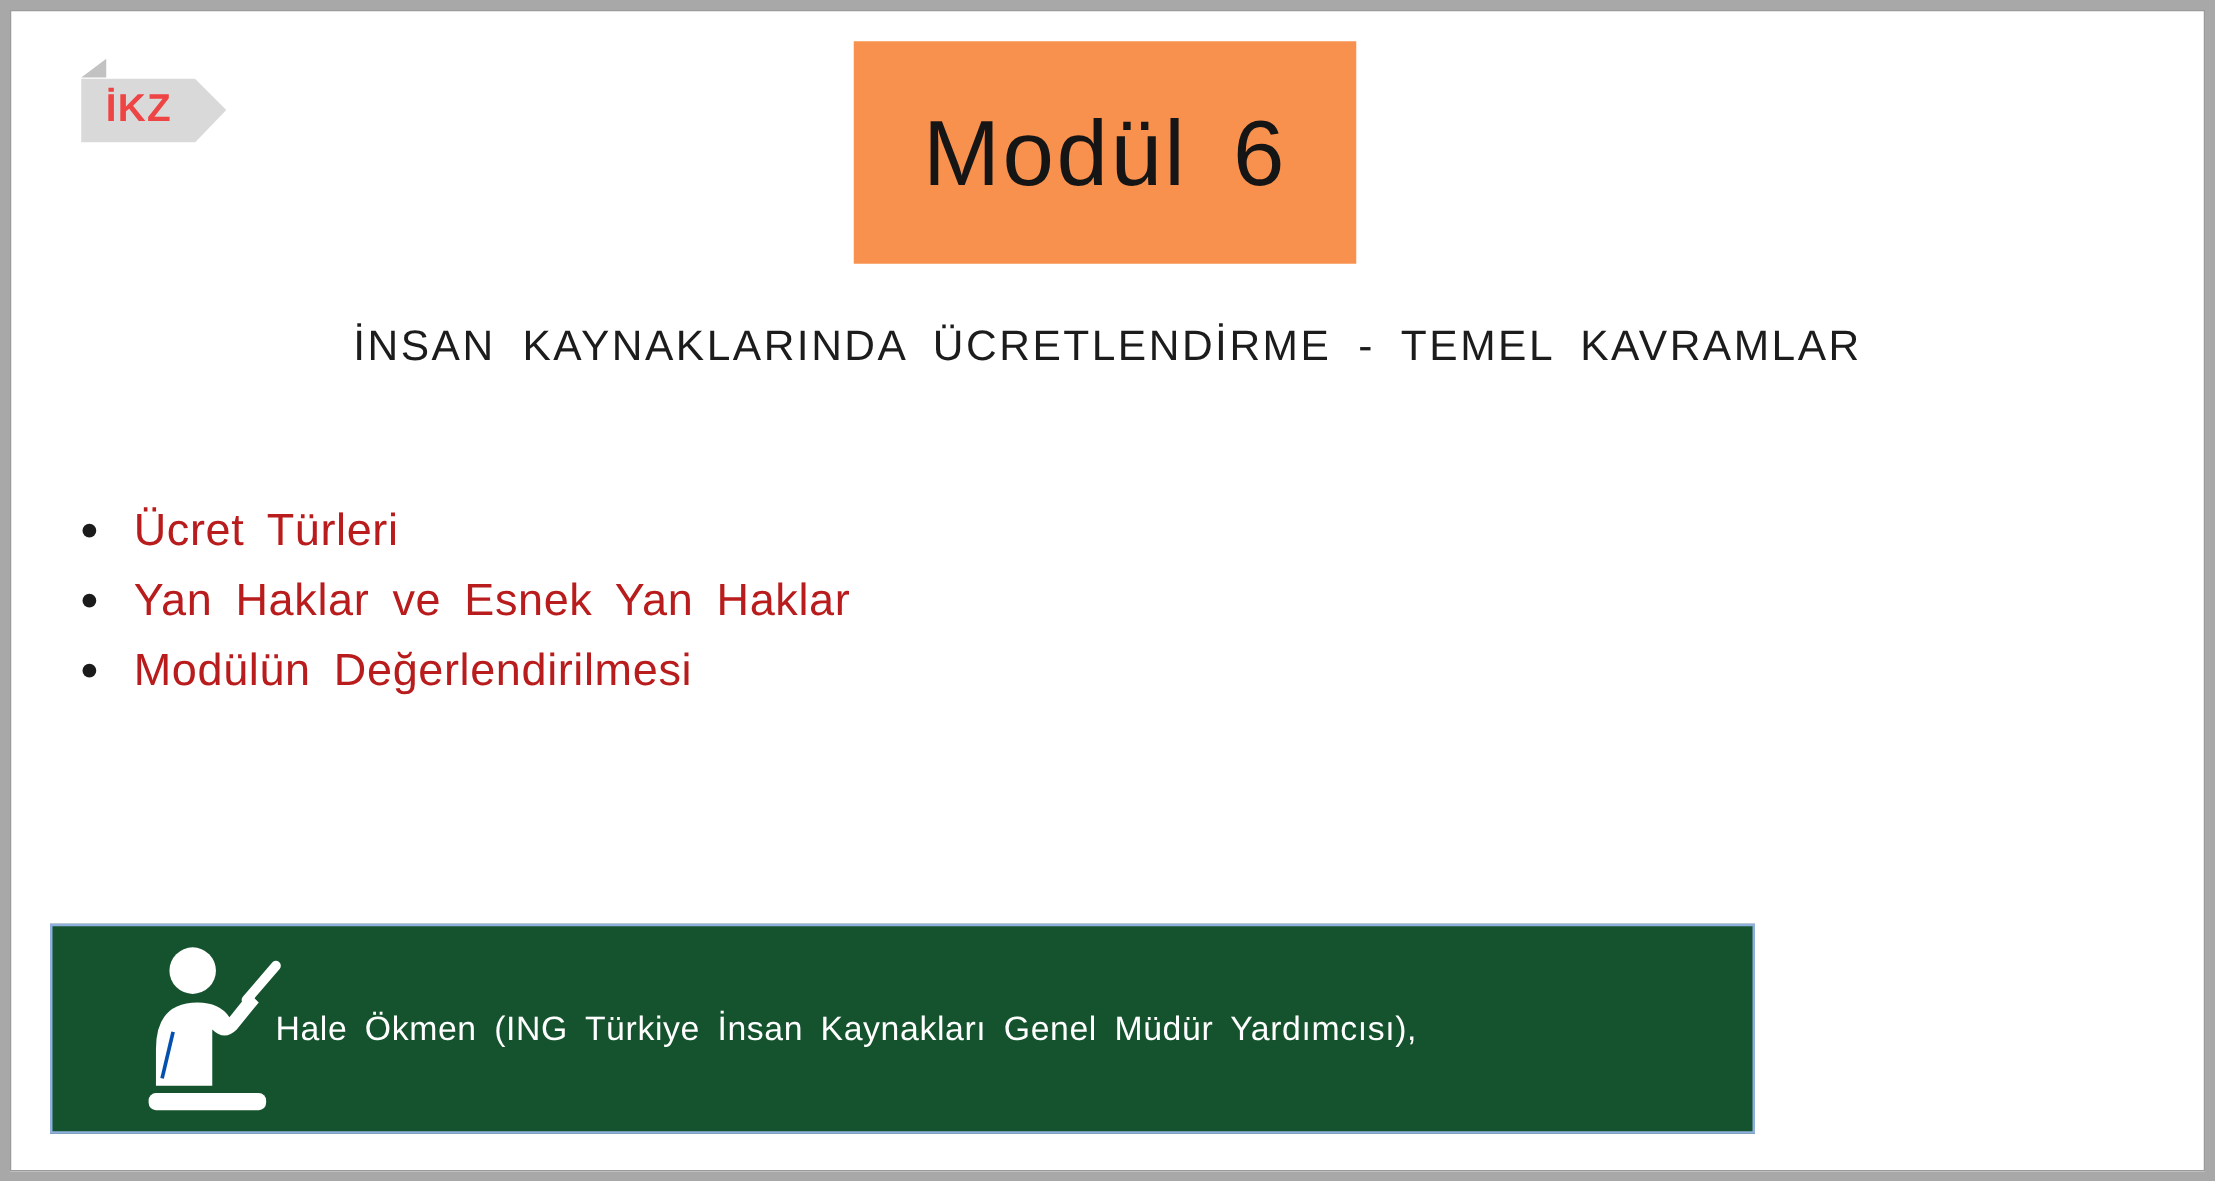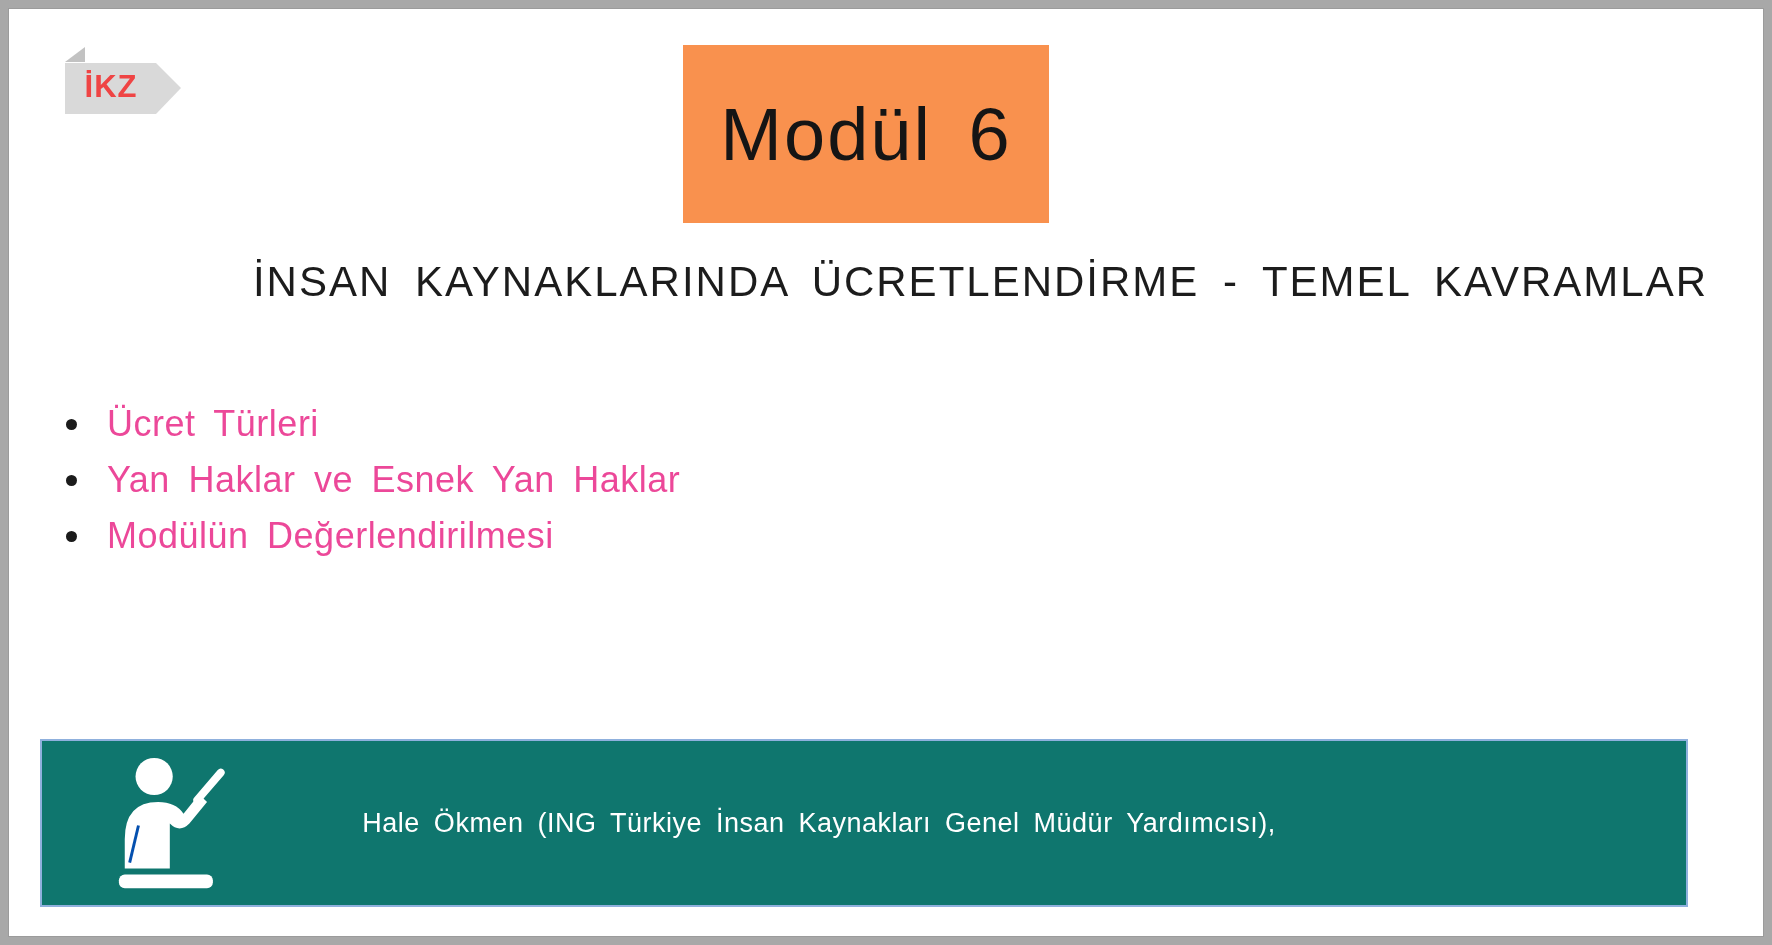--- a/index.html
+++ b/index.html
@@ -20,52 +20,52 @@
   .badge-kb{top:124px;width:116px;height:69px;}
   .badge svg{position:absolute;left:0;top:0;width:100%;height:100%;}
   .badge .label{
     position:absolute;left:0;top:15px;width:96px;height:54px;
     display:flex;align-items:center;justify-content:center;
     font-size:31px;font-weight:bold;color:#ef4444;
     letter-spacing:1px;
   }
   
   .module-box{
-    position:absolute;left:675px;top:37px;width:366px;height:178px;
+    position:absolute;left:675px;top:25px;width:402px;height:178px;
     background:#f9914e;
     display:flex;align-items:center;justify-content:center;
   }
   .module-box .module-label{
     font-size:74px;color:#151515;letter-spacing:2px;word-spacing:14px;
   }
   
   .slide-title{
-    position:absolute;left:40px;right:56px;top:250px;
-    text-align:right;
-    font-size:42px;color:#1c1c1c;
+    position:absolute;left:40px;right:40px;top:250px;
+    text-align:center;
+    font-size:34px;color:#1c1c1c;
     letter-spacing:2px;word-spacing:10px;
     white-space:nowrap;
   }
   
   .bullet-list{
     position:absolute;left:58px;top:388px;margin:0;padding:0;list-style:none;
   }
   .bullet-list li{
     height:56px;display:flex;align-items:center;
-    font-size:36px;color:#ec4899;letter-spacing:0.5px;word-spacing:8px;
+    font-size:36px;color:#b91c1c;letter-spacing:0.5px;word-spacing:8px;
     white-space:nowrap;
   }
   .bullet-dot{
     width:11px;height:11px;border-radius:50%;background:#1b1b1b;
     margin-right:30px;flex:0 0 auto;
   }
   
   .footer-banner{
-    position:absolute;left:32px;top:731px;width:1648px;height:168px;
-    background:#0f766e;
+    position:absolute;left:32px;top:731px;width:1364px;height:168px;
+    background:#14532d;
     border:2px solid #8fb0dd;box-sizing:border-box;
   }
   .presenter-icon{
     position:absolute;left:55px;top:12px;width:128px;height:142px;
   }
   .footer-text{
     position:absolute;left:190px;right:280px;top:0;bottom:0;
     display:flex;flex-direction:column;align-items:center;justify-content:center;
     color:#ffffff;text-align:center;
   }

